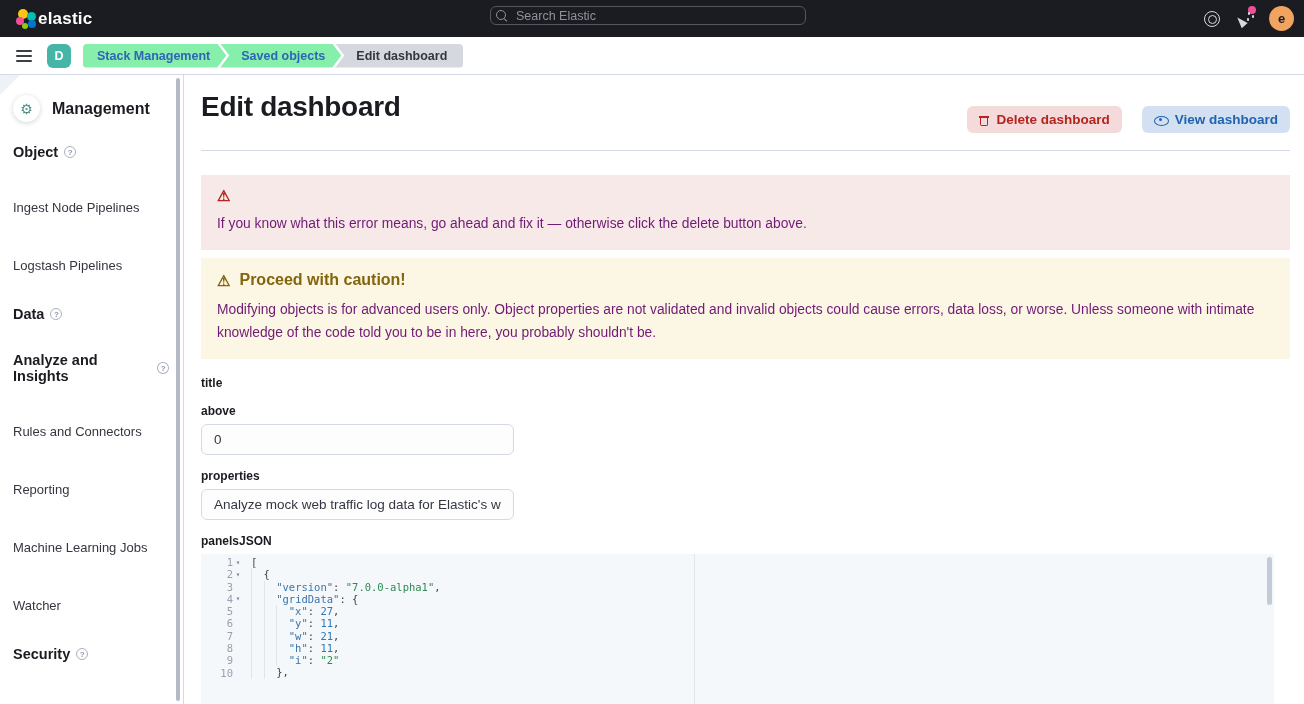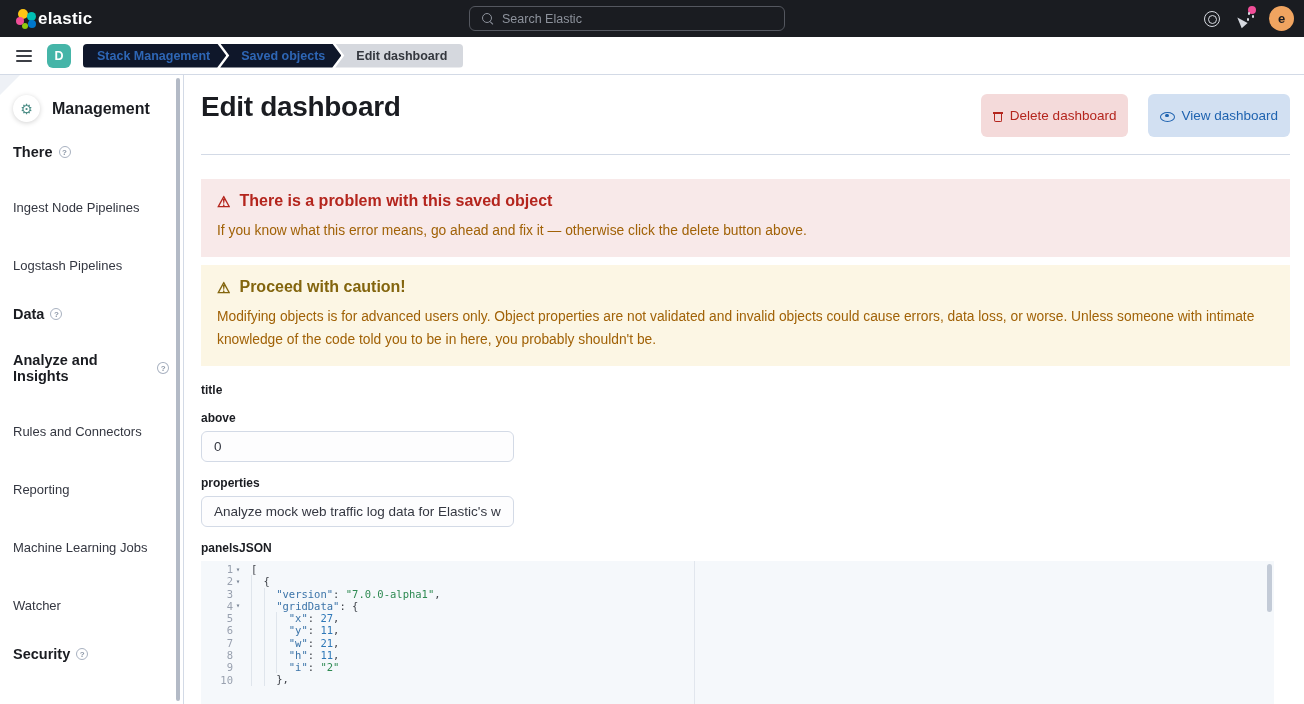--- a/index.html
+++ b/index.html
@@ -10,21 +10,21 @@
   .topbar { position:absolute; left:0; top:0; width:1304px; height:37px; background:#1a1c21; display:flex; align-items:center; padding:0 12px; }
   .logo { display:flex; align-items:center; margin-left:4px; }
   .logo-mark { position:relative; width:22px; height:22px; }
   .logo-mark i { position:absolute; border-radius:50%; }
   .lm1 { width:10px; height:10px; background:#fec514; left:2px; top:1px; }
   .lm2 { width:8px; height:8px; background:#f04e98; left:0px; top:9px; }
   .lm3 { width:9px; height:9px; background:#00bfb3; left:11px; top:4px; }
   .lm4 { width:8px; height:8px; background:#07c; left:12px; top:12px; }
   .lm5 { width:6px; height:6px; background:#93c90e; left:6px; top:15px; }
   .logo-text { color:#fff; font-size:17px; font-weight:600; letter-spacing:.2px; }
-  .top-search { position:absolute; left:469px; top:6px; width:316px; height:25px; border:1px solid #54575f; border-radius:6px; display:flex; align-items:center; gap:8px; padding:0 12px; background:#1a1c21; }
+  .top-search { position:absolute; left:490px; top:6px; width:316px; height:19px; border:1px solid #54575f; border-radius:6px; display:flex; align-items:center; gap:8px; padding:0 5px; background:#1a1c21; }
   .top-search input { background:transparent; border:none; outline:none; color:#c8ccd4; font-size:12.5px; width:250px; font-family:"Liberation Sans", sans-serif; }
   .top-search input::placeholder { color:#8d929c; }
   .search-glyph { position:relative; width:12px; height:12px; flex:none; }
   .search-glyph::before { content:""; position:absolute; left:0; top:0; width:8px; height:8px; border:1.4px solid #8d929c; border-radius:50%; }
   .search-glyph::after { content:""; position:absolute; left:8px; top:8px; width:4px; height:1.4px; background:#8d929c; transform:rotate(45deg); transform-origin:left center; }
   .top-icons { position:absolute; right:10px; top:0; height:37px; display:flex; align-items:center; gap:16px; }
   .help-icon { position:relative; width:16px; height:16px; border:1.5px solid #d6d9e0; border-radius:50%; }
   .help-icon::before { content:""; position:absolute; left:3px; top:3px; width:7px; height:7px; border:1.5px solid #d6d9e0; border-radius:50%; }
   .cheer-icon { position:relative; width:17px; height:17px; }
   .cheer-icon::before { content:""; position:absolute; left:1px; bottom:0; width:0; height:0; border-left:4px solid transparent; border-right:4px solid transparent; border-bottom:11px solid #d6d9e0; transform:rotate(-42deg); }
@@ -32,21 +32,21 @@
   .notif-dot { position:absolute; right:-3px; top:-4px; width:8px; height:8px; border-radius:50%; background:#f04e98; }
   .avatar { width:25px; height:25px; border-radius:50%; background:#f0a460; color:#1a1c21; font-size:13px; font-weight:700; display:flex; align-items:center; justify-content:center; }
 
   
   .crumbbar { position:absolute; left:0; top:37px; width:1304px; height:38px; background:#fff; border-bottom:1px solid #d3dae6; display:flex; align-items:center; padding-left:9px; }
   .hamburger { width:30px; height:30px; display:flex; flex-direction:column; justify-content:center; gap:3px; padding:0 7px; }
   .hamburger i { display:block; height:2px; background:#3c3f46; border-radius:1px; }
   .app-badge { width:24px; height:24px; border-radius:6px; background:#45b5a8; color:#fff; font-size:12.5px; font-weight:700; display:flex; align-items:center; justify-content:center; margin:0 12px 0 8px; }
   .crumbs { display:flex; align-items:center; }
   .chip { height:24px; display:inline-flex; align-items:center; padding:0 16px 0 14px; font-size:12.5px; font-weight:600; white-space:nowrap; }
-  .chip-blue { background:#0f172a; color:#2e66b5; }
+  .chip-blue { background:#86efac; color:#2e66b5; }
   .chip-gray { background:#d5d8de; color:#33373e; }
   .chip-first { clip-path:polygon(0 0, calc(100% - 9px) 0, 100% 50%, calc(100% - 9px) 100%, 0 100%); border-radius:4px 0 0 4px; }
   .chip-mid { clip-path:polygon(0 0, calc(100% - 9px) 0, 100% 50%, calc(100% - 9px) 100%, 0 100%, 9px 50%); margin-left:-6px; padding-left:21px; }
   .chip-last { clip-path:polygon(0 0, 100% 0, 100% 100%, 0 100%, 9px 50%); margin-left:-6px; padding-left:21px; border-radius:0 4px 4px 0; }
 
   
   .sidebar { position:absolute; left:0; top:75px; width:184px; bottom:0; background:#fff; border-right:1px solid #d3dae6; padding:12px 14px 0 13px; }
   .corner-notch { position:absolute; left:0; top:0; width:0; height:0; border-top:20px solid #eef1f6; border-right:20px solid transparent; }
   .side-scrollbar { position:absolute; right:3px; top:3px; bottom:3px; width:4px; background:#9aa3b3; border-radius:2px; opacity:.75; }
   .mgmt-header { display:flex; align-items:center; gap:12px; margin:8px 0 22px 0; }
@@ -57,36 +57,36 @@
   .side-heading { display:flex; align-items:center; gap:6px; font-size:14.5px; font-weight:700; color:#1a1c21; margin-bottom:10px; }
   .q-icon { width:12px; height:12px; border:1px solid #a8b1c0; border-radius:50%; color:#8b96a6; font-size:8px; font-weight:700; display:inline-flex; align-items:center; justify-content:center; }
   .side-section ul { list-style:none; }
   .side-item { height:22px; display:flex; align-items:center; font-size:13px; color:#343741; cursor:pointer; white-space:nowrap;margin-top:36px; }
 
   
   .main { position:absolute; left:184px; top:75px; right:0; bottom:0; background:#fff; padding:15px 14px 0 17px; overflow:hidden; }
   .page-head { display:flex; justify-content:space-between; align-items:flex-start; }
   .page-title { font-size:28px; font-weight:700; color:#1a1c21; letter-spacing:-.3px; line-height:34px; }
   .head-actions { display:flex; gap:20px; margin-top:4px; }
-  .btn { height:43px; border:none; border-radius:6px; display:inline-flex; align-items:center; gap:7px; padding:0 12px; font-size:13.5px; font-weight:400; font-family:"Liberation Sans", sans-serif; cursor:pointer; }
+  .btn { height:27px; border:none; border-radius:6px; display:inline-flex; align-items:center; gap:7px; padding:0 12px; font-size:13.5px; font-weight:700; font-family:"Liberation Sans", sans-serif; cursor:pointer;margin-top:12px; }
   .btn-danger { background:#f4dada; color:#b4251d; }
   .btn-primary { background:#d2e0f2; color:#1f63b0; }
   .i-trash { position:relative; width:10px; height:12px; margin-top:1px; }
   .i-trash::before { content:""; position:absolute; left:0; right:0; top:2px; height:1.6px; background:#b4251d; }
   .i-trash::after { content:""; position:absolute; left:1px; right:1px; top:4px; bottom:0; border:1.4px solid #b4251d; border-top:none; border-radius:0 0 2px 2px; }
   .i-eye { position:relative; width:14px; height:12px; }
   .i-eye::before { content:""; position:absolute; left:0; top:2px; width:13px; height:8px; border:1.4px solid #1f63b0; border-radius:50%; }
   .i-eye::after { content:""; position:absolute; left:5px; top:4.6px; width:3.4px; height:3.4px; background:#1f63b0; border-radius:50%; }
   .rule { border:none; border-top:1px solid #d3dae6; margin:17px 0 0 0; }
 
   .callout { padding:13px 16px 15px 16px; margin-top:24px; }
   .callout.warn { margin-top:8px; }
   .co-title { display:flex; align-items:center; gap:9px; font-size:16px; font-weight:600; }
   .co-tri { font-size:15px; line-height:1; }
-  .co-body { font-size:13.8px; line-height:23px; color:#a16207; margin-top:9px; }
+  .co-body { font-size:13.8px; line-height:23px; color:#701a75; margin-top:9px; }
   .co-error { background:#f8e9e9; }
   .co-error .co-title { color:#b4251d; }
   .co-warn { background:#fcf6e4; }
   .co-warn .co-title { color:#83650e; }
 
   .form-area { margin-top:17px; }
   .field { margin-bottom:14px; }
   .f-label { display:block; font-size:12px; font-weight:700; color:#1a1c21; margin-bottom:6px; }
   .f-input { width:313px; height:31px; border:1px solid #d3dae6; border-radius:6px; background:#fdfdfe; padding:0 12px; font-size:13.5px; color:#343741; font-family:"Liberation Sans", sans-serif; outline:none; }
 
@@ -150,21 +150,21 @@
 
 <div class="sidebar">
   <span class="corner-notch"></span>
   <div class="mgmt-header">
     <span class="gear-circle">⚙</span>
     <span class="mgmt-title">Management</span>
   </div>
   <div id="side-sections">
       <div class="side-section">
         <div class="side-heading">
-          <span>There</span>
+          <span>Object</span>
           <span class="q-icon">?</span>
         </div>
         <ul>
           <li class="side-item">Ingest Node Pipelines</li>
           <li class="side-item">Logstash Pipelines</li>
         </ul>
       </div>
       <div class="side-section">
         <div class="side-heading">
           <span>Data</span>
@@ -211,21 +211,20 @@
         <span class="i-eye"></span>
         <span>View dashboard</span>
       </button>
     </div>
   </div>
   <hr class="rule">
 
   <div class="callout co-error">
     <div class="co-title">
       <span class="co-tri">⚠</span>
-      <span>There is a problem with this saved object</span>
     </div>
     <div class="co-body">If you know what this error means, go ahead and fix it — otherwise click the delete button above.</div>
   </div>
 
   <div class="callout co-warn warn">
     <div class="co-title">
       <span class="co-tri">⚠</span>
       <span>Proceed with caution!</span>
     </div>
     <div class="co-body">Modifying objects is for advanced users only. Object properties are not validated and invalid objects could cause errors, data loss, or worse. Unless someone with intimate knowledge of the code told you to be in here, you probably shouldn't be.</div>

